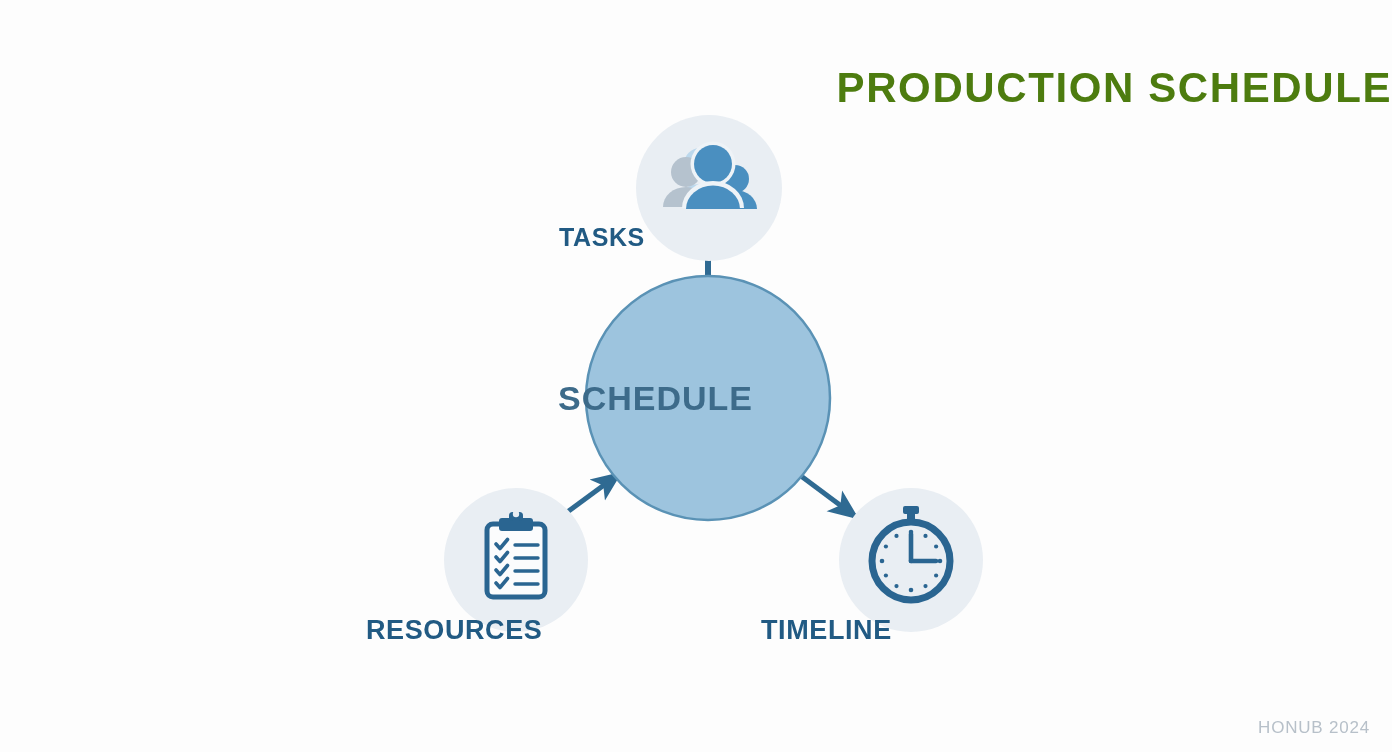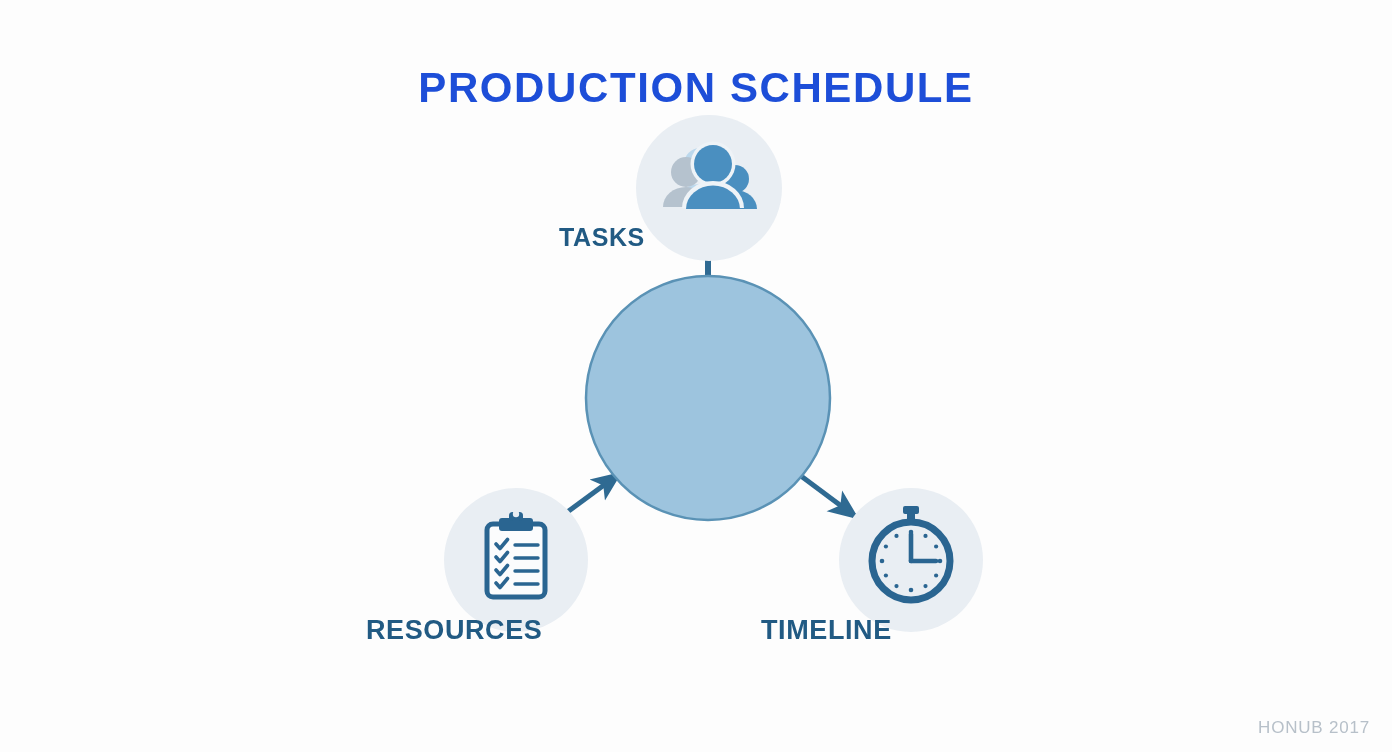--- a/index.html
+++ b/index.html
@@ -23,25 +23,25 @@
     width: 1392px;
     height: 752px;
   }
 
   
   #diagram-title {
     position: absolute;
     left: 0;
     top: 62px;
     width: 1392px;
-    text-align: center;
+    text-align: right;
     font-size: 42px;
     font-weight: bold;
     letter-spacing: 1.6px;
-    color: #1d4ed8;
+    color: #4d7c0f;
     line-height: 52px;
     white-space: nowrap;
   }
 
   
   #diagram-svg {
     position: absolute;
     left: 0;
     top: 0;
     width: 1392px;
@@ -211,22 +211,23 @@
         </g>
 
         <g stroke="#2a6591" stroke-width="4.6" stroke-linecap="round">
           <line x1="911" y1="561" x2="911" y2="534"></line>
           <line x1="911" y1="561" x2="936" y2="561"></line>
         </g>
       </g>
     </g>
   </svg>
 
+  <div class="node-label" id="label-schedule">SCHEDULE</div>
 
   <div class="node-label" id="label-tasks">TASKS</div>
 
   <div class="node-label" id="label-resources">RESOURCES</div>
 
   <div class="node-label" id="label-timeline">TIMELINE</div>
 
-  <div id="watermark">HONUB 2017</div>
+  <div id="watermark">HONUB 2024</div>
 
 </div>
 
 </body></html>

